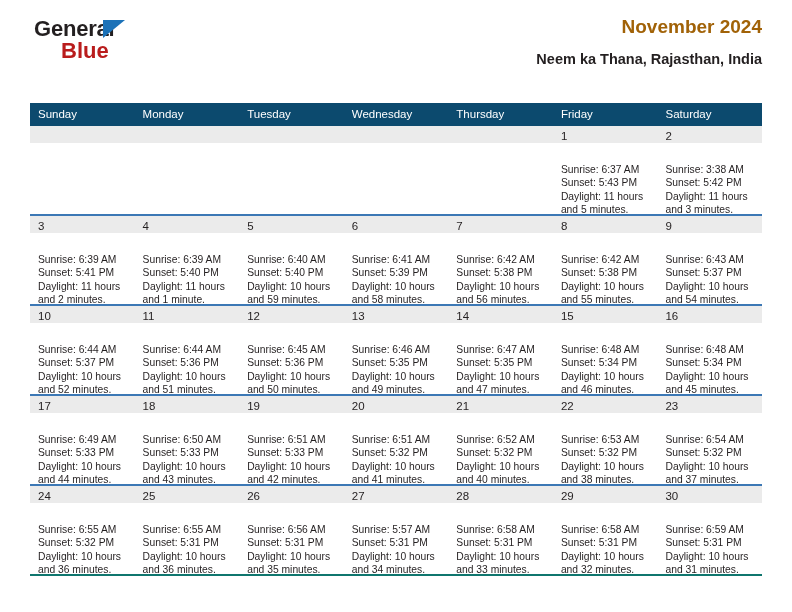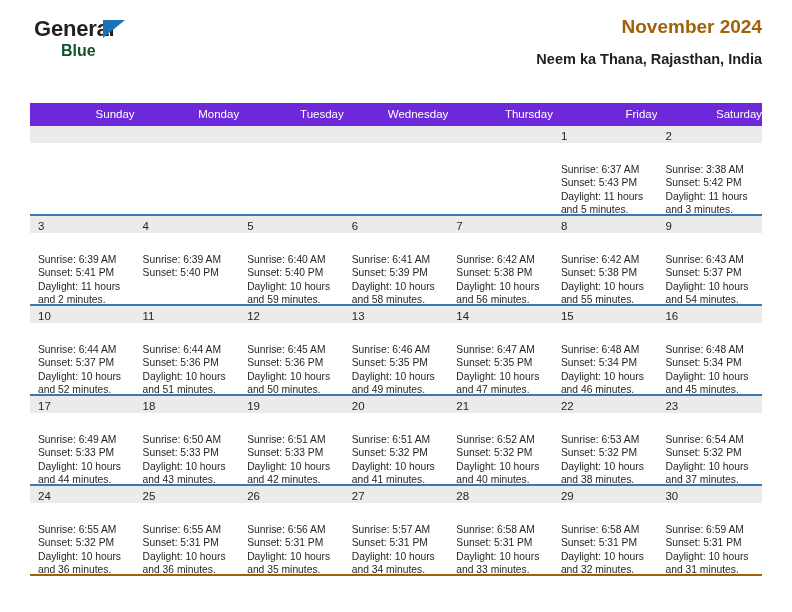--- a/index.html
+++ b/index.html
@@ -53,22 +53,22 @@
     top: 3px;
     width: 0;
     height: 0;
     border-left: 22px solid #1c72b8;
     border-bottom: 18px solid transparent;
   }
   .logo-blue {
     position: absolute;
     left: 27px;
     top: 22px;
-    font-size: 16px;
-    color: #14532d;
+    font-size: 22px;
+    color: #b91c1c;
     line-height: 24px;
     font-family: "Liberation Sans", sans-serif;
   }
   .title-wrap {
     position: absolute;
     right: 0;
     top: 0;
     text-align: right;
   }
   .cal-title {
@@ -88,42 +88,41 @@
 
   
   .calendar {
     position: absolute;
     left: 30px;
     top: 103px;
     width: 732px;
   }
   .weekday-row {
     display: flex;
-    background: #6d28d9;
+    background: #0c4a6e;
     height: 23px;
-    text-align: right;
   }
   .weekday {
     flex: 1 1 0;
     color: #ffffff;
     font-size: 11.5px;
     line-height: 23px;
     padding-left: 8px;
     box-sizing: border-box;
     overflow: hidden;
     white-space: nowrap;
   }
   .week-row {
     display: flex;
     height: 90px;
     border-bottom: 2px solid #3c78b5;
     box-sizing: border-box;
   }
   .week-row:last-child {
-    border-bottom: 2px solid #a16207;
+    border-bottom: 2px solid #0f766e;
   }
   .day-cell {
     flex: 1 1 0;
     box-sizing: border-box;
     background: #ffffff;
     position: relative;
     overflow: hidden;
   }
   .day-num-band {
     height: 17px;
@@ -221,20 +220,21 @@
               <div class="info-line">Sunrise: 6:39 AM</div>
               <div class="info-line">Sunset: 5:41 PM</div>
               <div class="info-line wrap">Daylight: 11 hours and 2 minutes.</div>
             </div>
           </div>
           <div class="day-cell">
             <div class="day-num-band"><span class="day-num">4</span></div>
             <div class="day-info">
               <div class="info-line">Sunrise: 6:39 AM</div>
               <div class="info-line">Sunset: 5:40 PM</div>
+              <div class="info-line wrap">Daylight: 11 hours and 1 minute.</div>
             </div>
           </div>
           <div class="day-cell">
             <div class="day-num-band"><span class="day-num">5</span></div>
             <div class="day-info">
               <div class="info-line">Sunrise: 6:40 AM</div>
               <div class="info-line">Sunset: 5:40 PM</div>
               <div class="info-line wrap">Daylight: 10 hours and 59 minutes.</div>
             </div>
           </div>

